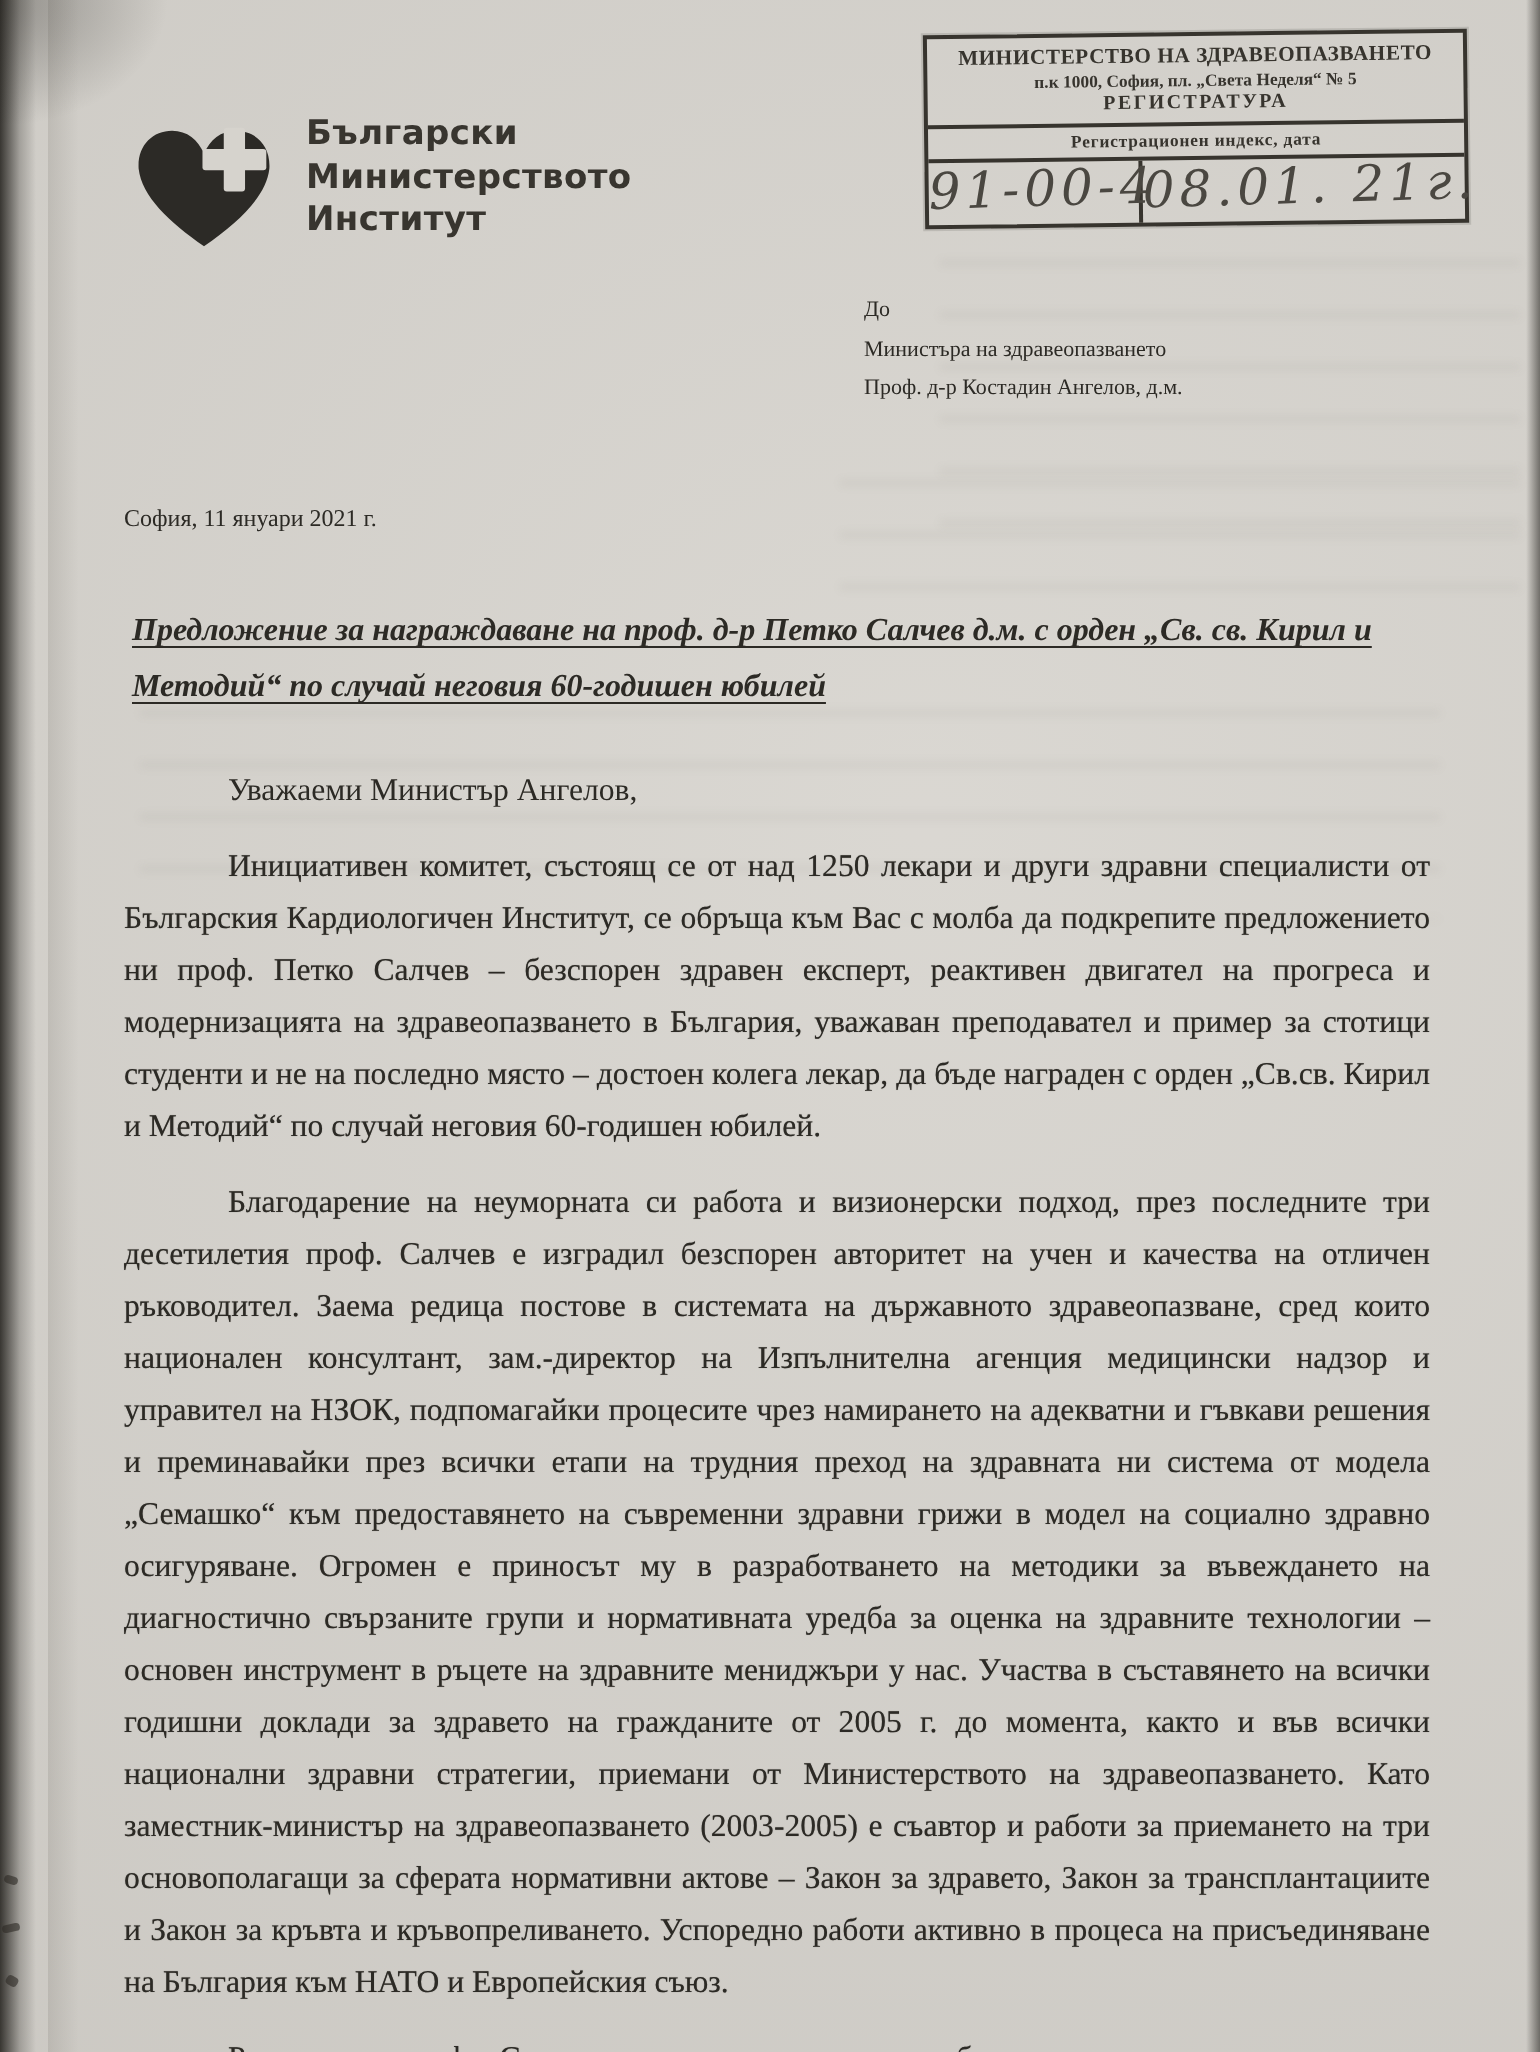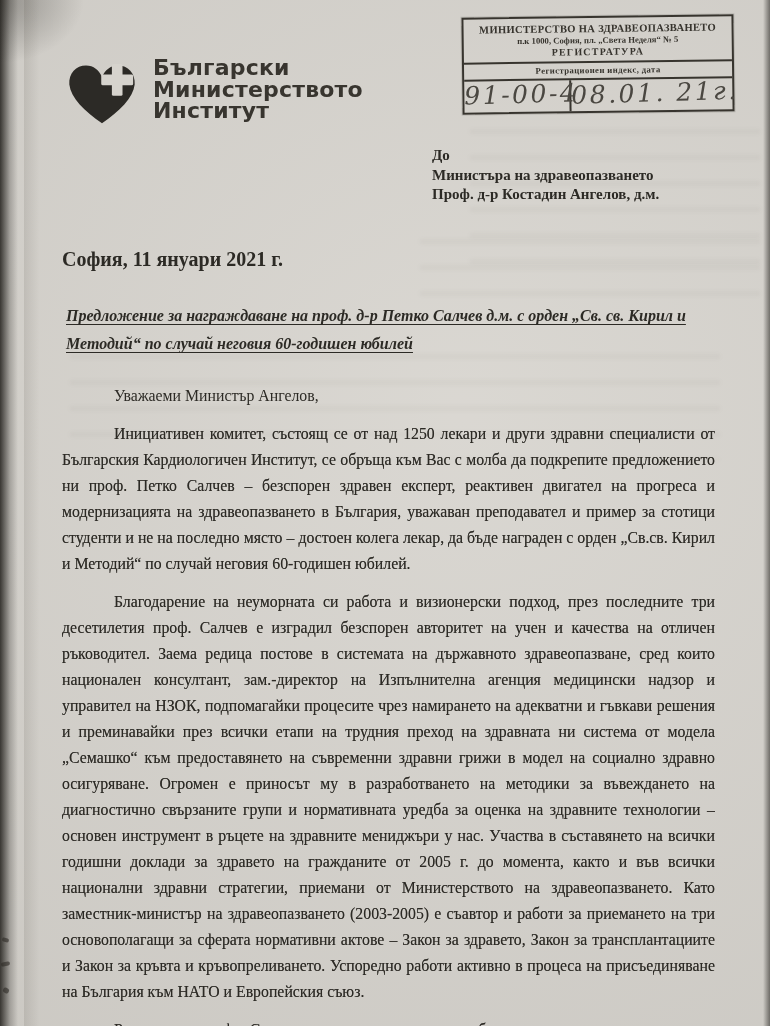--- a/index.html
+++ b/index.html
@@ -23,45 +23,45 @@
     background:radial-gradient(100% 100% at 0% 0%, rgba(30,28,24,0.35), transparent 70%);pointer-events:none;}
   .crease{position:absolute;left:24px;top:0;bottom:0;width:22px;
     background:linear-gradient(to right, rgba(80,75,66,0.14), transparent 70%);pointer-events:none;}
   .bleed{position:absolute;pointer-events:none;filter:blur(2px);opacity:0.5;
     background:repeating-linear-gradient(180deg, rgba(112,106,95,0.18) 0 3px, transparent 3px 26px);}
   .mark{position:absolute;background:rgba(45,42,37,0.6);border-radius:2px;pointer-events:none;}
 
   
   .letterhead{position:absolute;left:64px;top:54px;display:flex;gap:13px;align-items:flex-start;}
   .logo-svg{width:76px;height:76px;display:block;}
-  .org{font-family:"DejaVu Sans", sans-serif;font-weight:bold;font-size:22px;line-height:21.5px;
+  .org{font-family:"DejaVu Sans", sans-serif;font-weight:bold;font-size:17px;line-height:21.5px;
     color:var(--logo);letter-spacing:0.2px;padding-top:3px;}
 
   
   .stamp{position:absolute;left:462px;top:16px;width:268px;border:2.5px solid var(--stampink);
     transform:rotate(-0.7deg);color:var(--stampink);font-weight:bold;text-align:center;
     box-shadow:0 0 0 1px rgba(55,52,46,0.15);}
   .s-top{padding:4px 3px 3px;}
   .s1{font-size:10.6px;letter-spacing:0.3px;line-height:13px;}
   .s2{font-size:8.7px;line-height:11px;}
   .s3{font-size:10px;letter-spacing:1.2px;line-height:12px;}
   .s-mid{border-top:2px solid var(--stampink);font-size:8.7px;padding:2px 0 3px;letter-spacing:0.4px;}
   .s-bottom{border-top:2px solid var(--stampink);display:flex;height:31px;overflow:visible;}
   .s-cell-l{width:39%;border-right:2px solid var(--stampink);}
   .s-cell-r{flex:1;}
   .hand{font-family:"DejaVu Serif", serif;font-style:italic;font-weight:normal;
     font-size:25px;line-height:30px;letter-spacing:2.5px;color:var(--hand);
     transform:rotate(-1deg) translateY(-1px);white-space:nowrap;}
 
   
-  .recipient{position:absolute;left:432px;top:146px;font-weight:bold;font-size:15px;line-height:19.5px;}
+  .recipient{position:absolute;left:432px;top:146px;font-weight:normal;font-size:11px;line-height:19.5px;}
 
   
   .flow{position:absolute;left:62px;top:246px;width:653px;}
-  .dateline{font-size:20px;line-height:26px;margin:0 0 30px 0;font-weight:bold;}
+  .dateline{font-size:12px;line-height:26px;margin:0 0 30px 0;}
   .subject{font-size:16px;line-height:28px;font-weight:bold;font-style:italic;
     text-decoration:underline;text-underline-offset:3px;margin:0 0 25px 4px;}
   .salutation{font-size:15.8px;line-height:26px;text-indent:52px;margin:0 0 4px 0;}
   .para{font-size:15.8px;line-height:26px;text-align:justify;text-indent:52px;margin:12px 0 12px 0;
     text-shadow:0 0 0.4px rgba(44,42,37,0.6);}
 </style>
 </head>
 <body>
 
 <div class="photo">

